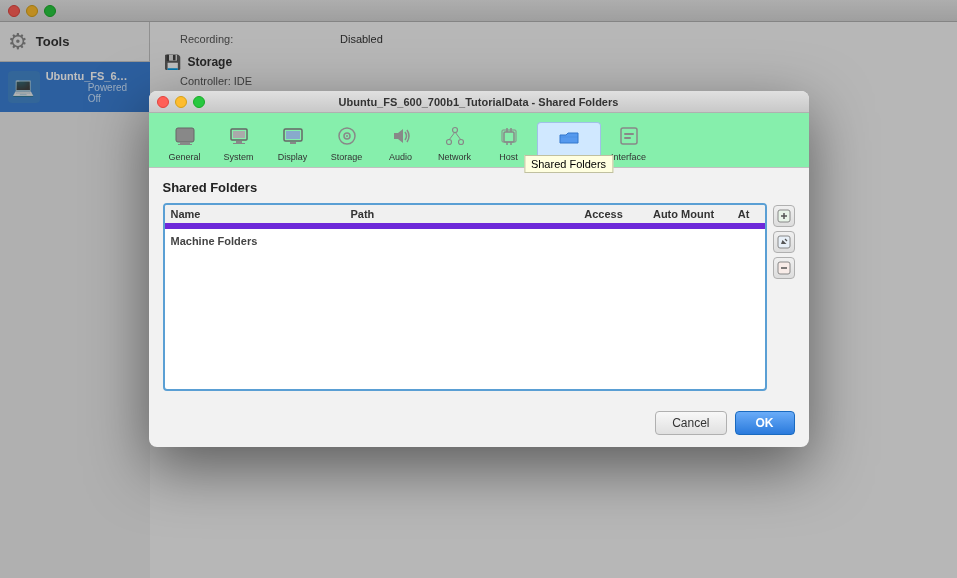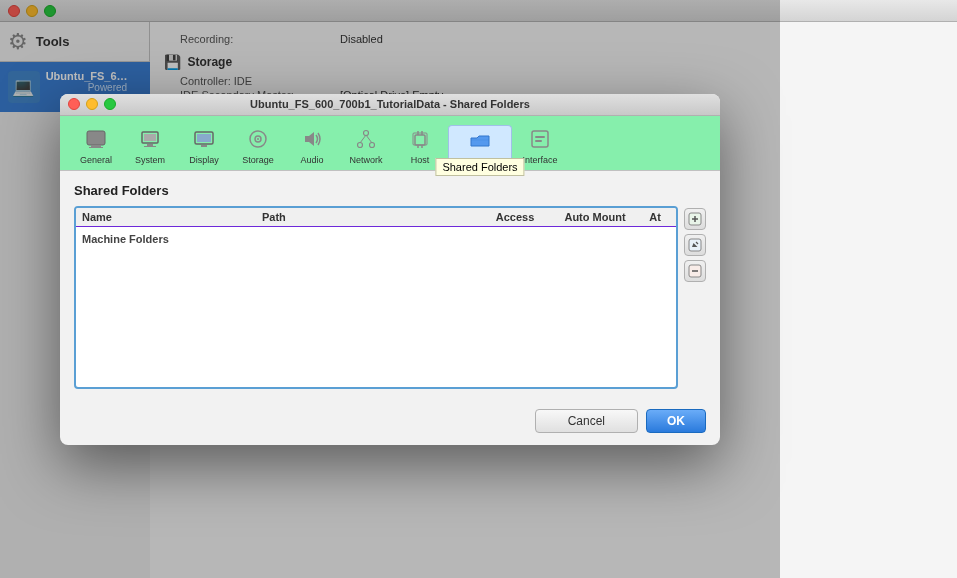--- a/index.html
+++ b/index.html
@@ -101,21 +101,21 @@
     }
     .detail-label {
       min-width: 160px;
       color: #555;
     }
 
     
     .modal-overlay {
       position: absolute;
       top: 0; left: 0;
-      width: 780px; height: 578px;
+      width: 957px; height: 578px;
       background: rgba(0,0,0,0.25);
       z-index: 10;
       display: flex;
       align-items: center;
       justify-content: center;
     }
 
     .dialog {
       width: 660px;
       background: #f2f2f2;
@@ -215,21 +215,21 @@
     .folders-table-wrap {
       flex: 1;
       border: 2px solid #5a9fd4;
       border-radius: 4px;
       overflow: hidden;
       background: white;
     }
     .folders-header {
       display: flex;
       background: #f0f0f0;
-      border-bottom: 1px solid #6d28d9;
+      border-bottom: 6px solid #6d28d9;
       padding: 3px 6px;
     }
     .folders-header-col {
       font-size: 11px;
       font-weight: bold;
       color: #333;
     }
     .col-name { width: 180px; }
     .col-path { flex: 1; }
     .col-access { width: 70px; text-align: center; }
@@ -269,21 +269,21 @@
     }
 
     
     .dialog-footer {
       display: flex;
       justify-content: flex-end;
       gap: 8px;
       padding: 8px 14px 12px 14px;
     }
     .btn-cancel {
-      padding: 4px 32px;
+      padding: 4px 16px;
       background: linear-gradient(to bottom, #f8f8f8, #e0e0e0);
       border: 1px solid #b0b0b0;
       border-radius: 4px;
       font-size: 12px;
       cursor: pointer;
       color: #333;
     }
     .btn-ok {
       padding: 4px 20px;
       background: linear-gradient(to bottom, #6aacf8, #2a7adc);

